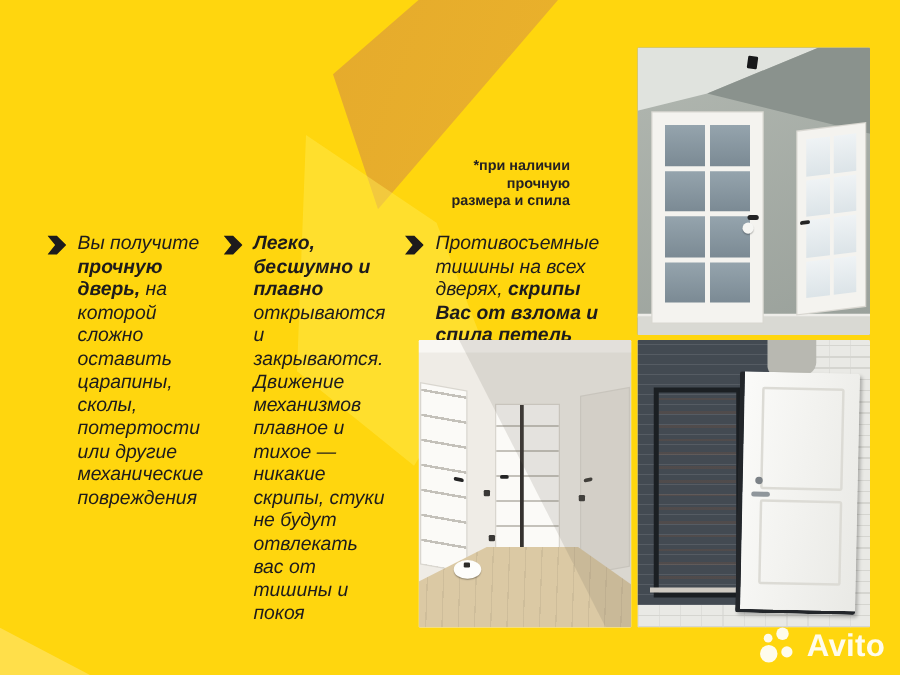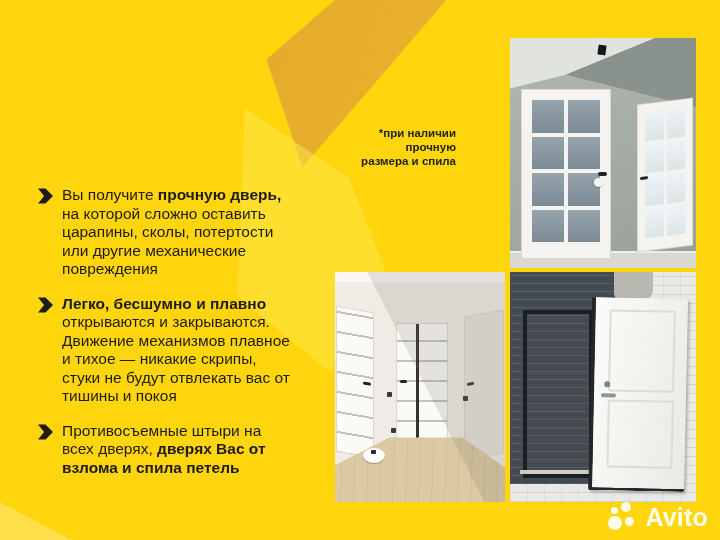--- a/index.html
+++ b/index.html
@@ -26,21 +26,21 @@
   .title{
     position:absolute;left:38px;top:56px;
     font-size:30px;line-height:34px;font-weight:800;letter-spacing:-0.4px;
     text-transform:uppercase;color:#242122;
   }
   .disclaimer{
     position:absolute;left:330px;top:126px;width:126px;
     font-size:11.5px;line-height:14px;font-weight:700;text-align:right;color:#242122;
   }
   
-  .bullets{position:absolute;left:38px;top:186px;width:258px;display:flex;flex-direction:column;gap:16px;}
+  .bullets{position:absolute;left:38px;top:186px;width:258px;display:flex;flex-direction:row;gap:16px;font-style:italic;}
   .bullet{display:flex;gap:9px;font-size:15.5px;line-height:18.5px;color:#1d1b1c;}
   .bullet .arrow{flex:0 0 auto;margin-top:2px;}
   
   .photo{position:absolute;overflow:hidden;border-radius:1px;}
   .photo-top{left:510px;top:38px;width:186px;height:230px;background:linear-gradient(160deg,#b2b8b1,#99a09a);}
   .photo-hall{left:335px;top:272px;width:170px;height:230px;background:#efece6;}
   .photo-entry{left:510px;top:272px;width:186px;height:230px;
     background-color:#e9e9e5;
     background-image:repeating-linear-gradient(0deg,#d5d5d0 0 1px,transparent 1px 9px),
                      repeating-linear-gradient(90deg,#dededa 0 1px,transparent 1px 17px);}
@@ -137,21 +137,21 @@
     <div class="bullet">
       <svg class="arrow" width="15" height="16" viewBox="0 0 16 16">
           <path d="M0 0 L8 0 L16 8 L8 16 L0 16 L6.5 8 Z" fill="#1d1b1c"></path>
         </svg>
       <div><span style="font-weight: 700; text-align: center;">Легко, бесшумно и плавно</span><span> открываются и закрываются. Движение механизмов плавное и тихое — никакие скрипы, стуки не будут отвлекать вас от тишины и покоя</span></div>
     </div>
     <div class="bullet">
       <svg class="arrow" width="15" height="16" viewBox="0 0 16 16">
           <path d="M0 0 L8 0 L16 8 L8 16 L0 16 L6.5 8 Z" fill="#1d1b1c"></path>
         </svg>
-      <div><span>Противосъемные штыри на всех дверях, </span><span style="font-weight: 700;">дверях Вас от взлома и спила петель</span></div>
+      <div><span>Противосъемные тишины на всех дверях, </span><span style="font-weight: 700;">скрипы Вас от взлома и спила петель</span></div>
     </div>
   </div>
 
   <div class="photo photo-top">
     <div class="p1-ceiling"></div>
     <div class="p1-soffit"></div>
     <div class="p1-spot"></div>
     <div class="p1-base"></div>
     <div class="p1-floor"></div>
     <div class="door d1">

